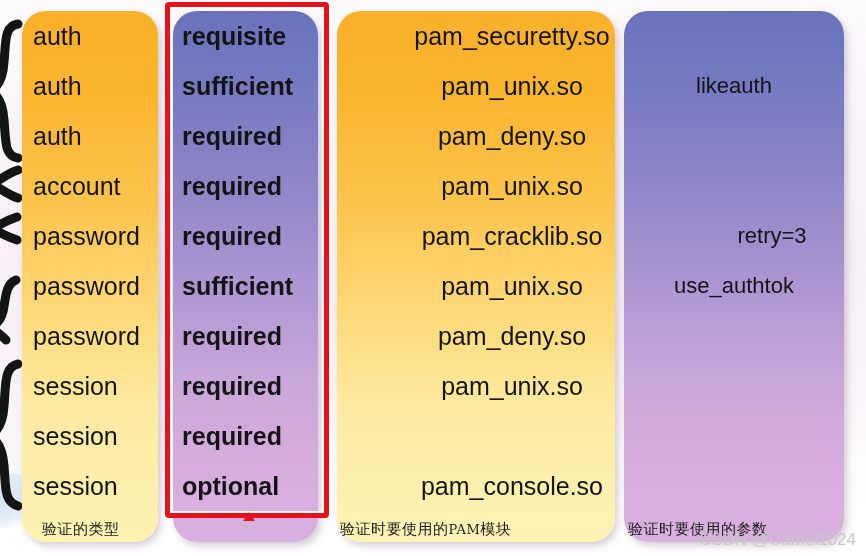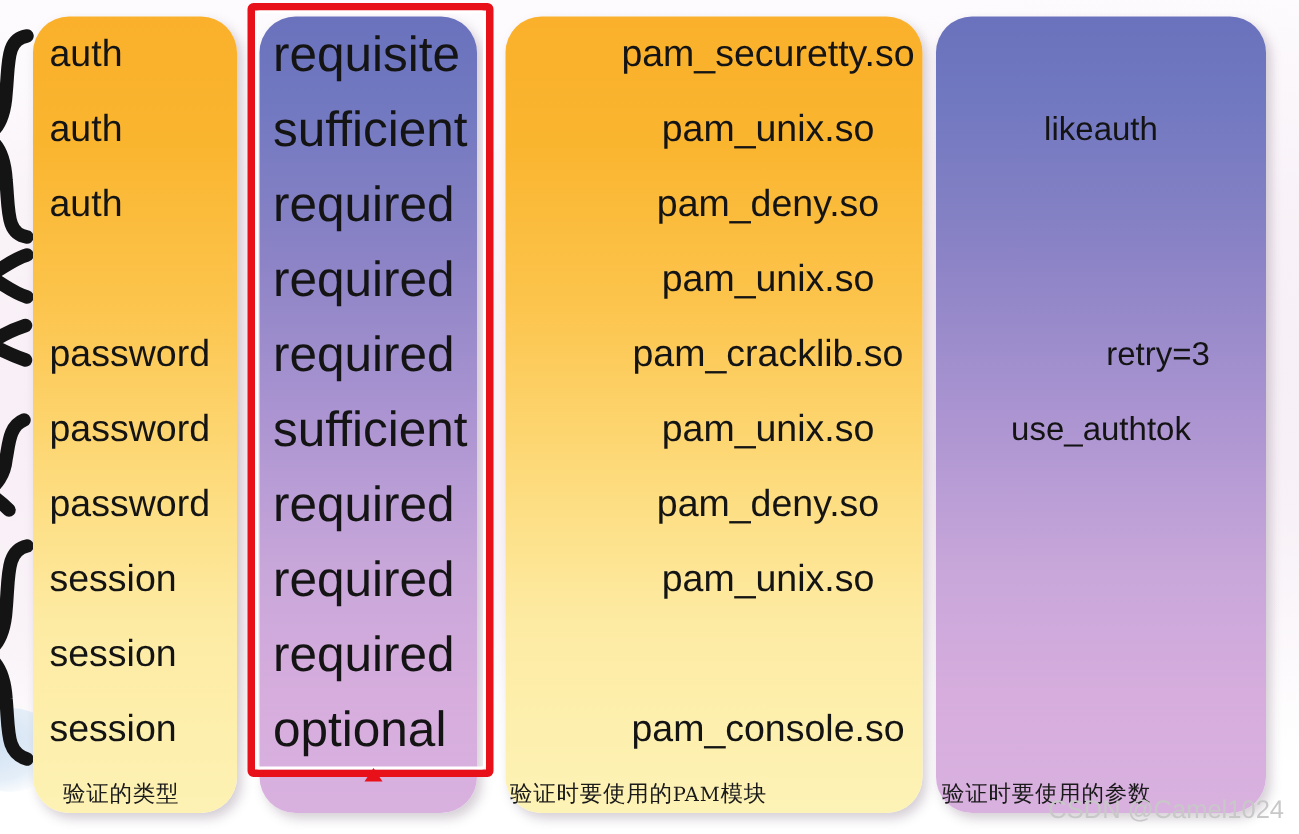--- a/index.html
+++ b/index.html
@@ -98,21 +98,21 @@
   .row {
     position: absolute;
     left: 0;
     width: 100%;
     height: 50px;
     line-height: 50px;
     color: #141414;
     white-space: nowrap;
   }
   .card-types .row  { font-size: 25px; text-align: left;   padding-left: 11px; box-sizing: border-box; }
-  .card-controls .row { font-size: 33px; text-align: left; padding-left: 9px;  box-sizing: border-box; }
+  .card-controls .row { font-size: 25px; text-align: left; padding-left: 9px;  box-sizing: border-box; font-weight: bold; }
   .card-modules .row { font-size: 25px; text-align: center; padding-left: 36px; }
   .card-args .row    { font-size: 22px; text-align: center; }
 
   
   .braces {
     position: absolute;
     left: 0; top: 0;
     width: 24px; height: 516px;
   }
   .brace {
@@ -192,20 +192,21 @@
       </svg>
     </div>
   </div>
 
   <div class="card card-types">
     <div class="inner">
       <div class="rows">
         <div class="row" style="top:0px;">auth</div>
         <div class="row" style="top:50px;">auth</div>
         <div class="row" style="top:100px;">auth</div>
+        <div class="row" style="top:150px;">account</div>
         <div class="row" style="top:200px;">password</div>
         <div class="row" style="top:250px;">password</div>
         <div class="row" style="top:300px;">password</div>
         <div class="row" style="top:350px;">session</div>
         <div class="row" style="top:400px;">session</div>
         <div class="row" style="top:450px;">session</div>
       </div>
     </div>
   </div>
 

